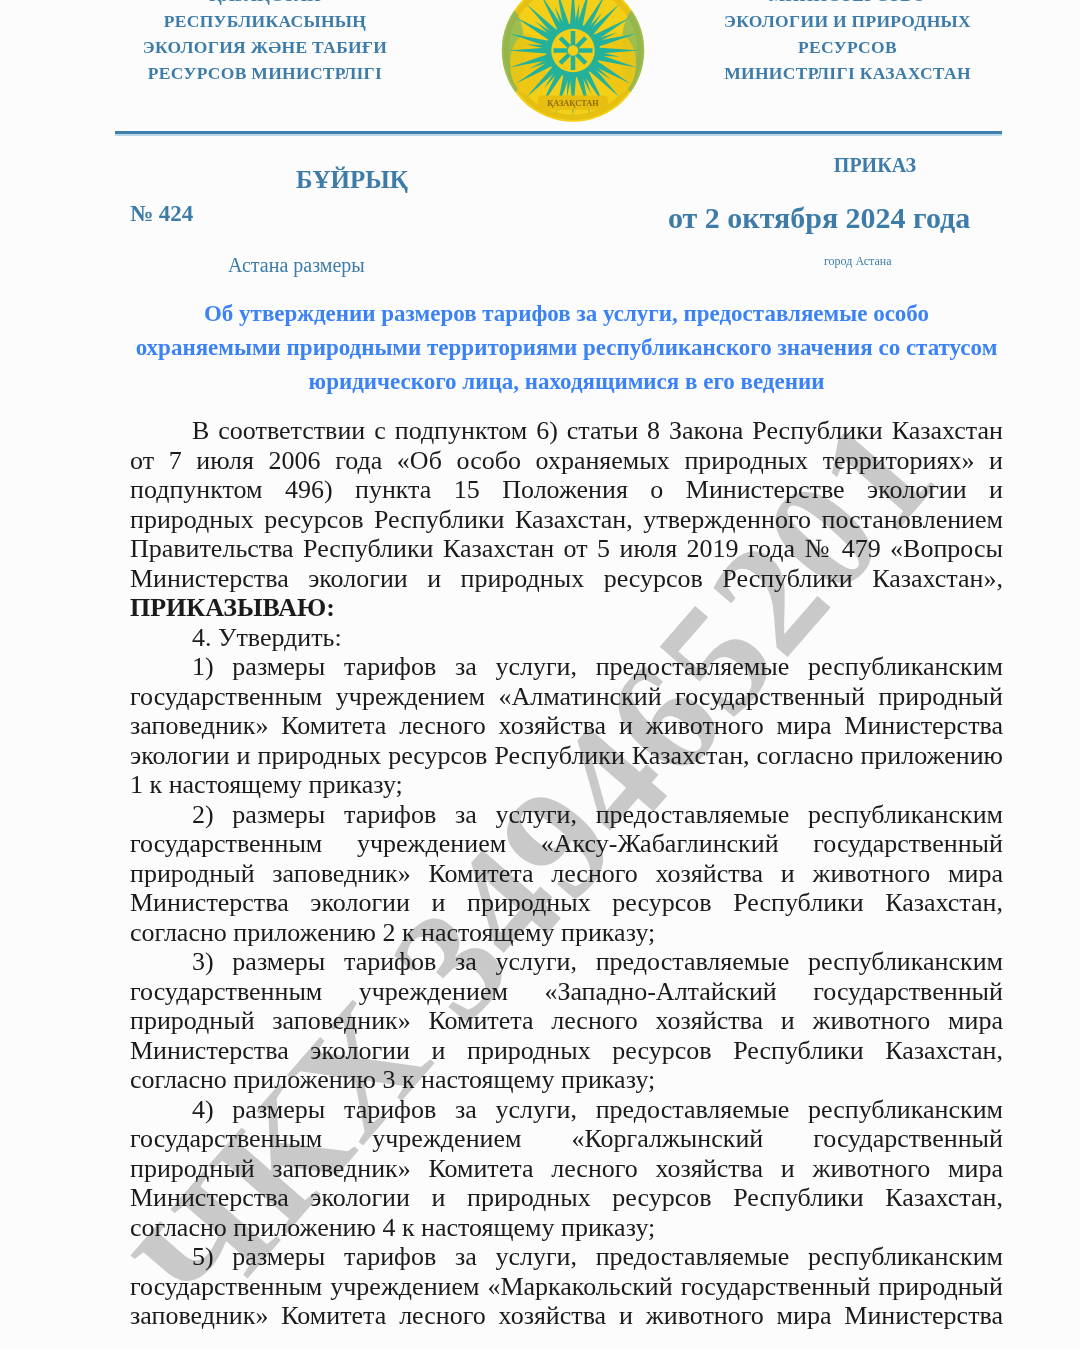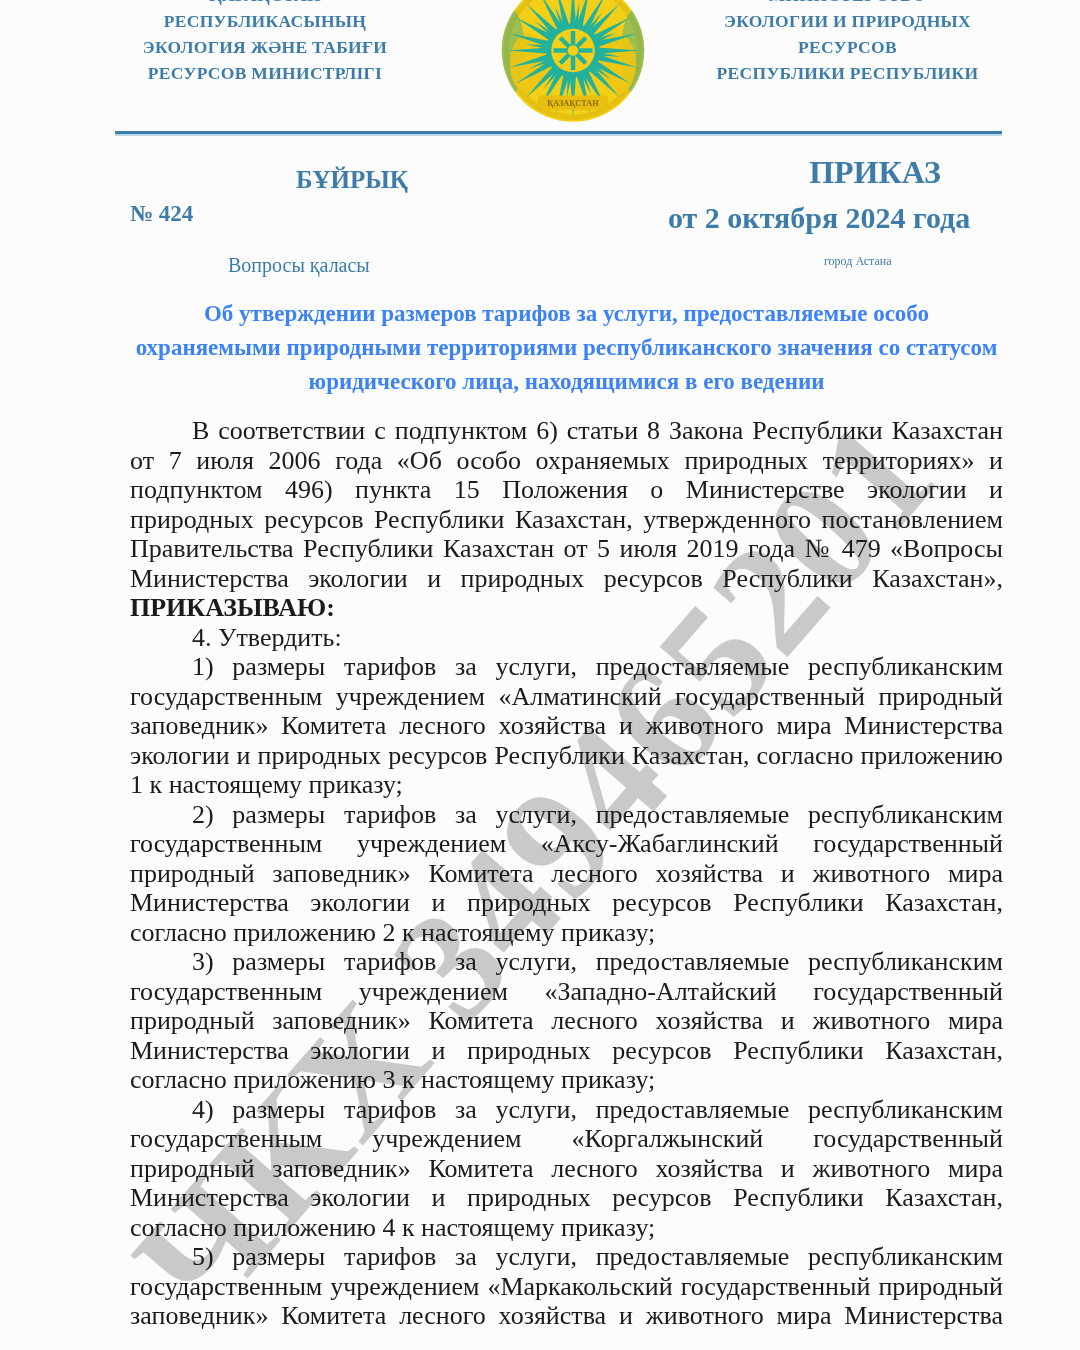--- a/index.html
+++ b/index.html
@@ -40,21 +40,21 @@
   .head-right{left:695px;width:305px;}
   .emblem{position:absolute;left:498px;top:-32px;width:150px;height:165px;}
   .rule{
     position:absolute;left:115px;right:78px;top:131px;
     height:3px;background:#3e7fae;
     border-bottom:2px solid #bcd8e8;
   }
   
   .ord{position:absolute;color:#3d7ca9;}
   .ord-buyryk{left:138px;top:166px;width:270px;text-align:right;font-weight:bold;font-size:25px;}
-  .ord-prikaz{left:770px;top:154px;width:210px;text-align:center;font-weight:bold;font-size:32px;}
+  .ord-prikaz{left:770px;top:154px;width:210px;text-align:center;font-weight:bold;font-size:20px;}
   .ord-num{left:130px;top:201px;font-weight:bold;font-size:23px;}
   .ord-date{left:668px;top:201px;font-weight:bold;font-size:30px;}
   .ord-city-kk{left:228px;top:254px;font-size:20px;}
   .ord-city-ru{left:824px;top:254px;font-size:12px;}
   
   .doc-title{
     position:absolute;left:135px;right:82px;top:297px;
     margin:0;
     text-align:center;
     font-size:23px;line-height:34px;font-weight:bold;
@@ -154,30 +154,30 @@
         </g>
         <circle cx="100" cy="110" r="7" fill="#f3cf17"></circle>
         <rect x="53" y="170" width="94" height="19" rx="6" fill="#e8be10"></rect>
         <text x="100" y="184" text-anchor="middle" font-size="11" font-weight="bold" fill="#8a6d05">ҚАЗАҚСТАН</text>
       </svg>
     </div>
 
     <div class="head-right">
       <div>МИНИСТЕРСТВО</div>
       <div>ЭКОЛОГИИ И ПРИРОДНЫХ РЕСУРСОВ</div>
-      <div>РЕСПУБЛИКИ РЕСПУБЛИКИ</div>
+      <div>МИНИСТРЛІГІ КАЗАХСТАН</div>
     </div>
 
     <div class="rule"></div>
 
     <div class="ord ord-buyryk">БҰЙРЫҚ</div>
     <div class="ord ord-prikaz">ПРИКАЗ</div>
     <div class="ord ord-num">№ 424</div>
     <div class="ord ord-date">от 2 октября 2024 года</div>
-    <div class="ord ord-city-kk">Вопросы қаласы</div>
+    <div class="ord ord-city-kk">Астана размеры</div>
     <div class="ord ord-city-ru">город Астана</div>
 
     <h1 class="doc-title">Об утверждении размеров тарифов за услуги, предоставляемые особо охраняемыми природными территориями республиканского значения со статусом юридического лица, находящимися в его ведении</h1>
 
     <div class="body-text">
       <p><span>В соответствии с подпунктом 6) статьи 8 Закона Республики Казахстан от 7 июля 2006 года «Об особо охраняемых природных территориях» и подпунктом 496) пункта 15 Положения о Министерстве экологии и природных ресурсов Республики Казахстан, утвержденного постановлением Правительства Республики Казахстан от 5 июля 2019 года № 479 «Вопросы Министерства экологии и природных ресурсов Республики Казахстан», </span><b>ПРИКАЗЫВАЮ:</b></p>
       <p>4. Утвердить:</p>
       <p>1) размеры тарифов за услуги, предоставляемые республиканским государственным учреждением «Алматинский государственный природный заповедник» Комитета лесного хозяйства и животного мира Министерства экологии и природных ресурсов Республики Казахстан, согласно приложению 1 к настоящему приказу;</p>
       <p>2) размеры тарифов за услуги, предоставляемые республиканским государственным учреждением «Аксу-Жабаглинский государственный природный заповедник» Комитета лесного хозяйства и животного мира Министерства экологии и природных ресурсов Республики Казахстан, согласно приложению 2 к настоящему приказу;</p>
       <p>3) размеры тарифов за услуги, предоставляемые республиканским государственным учреждением «Западно-Алтайский государственный природный заповедник» Комитета лесного хозяйства и животного мира Министерства экологии и природных ресурсов Республики Казахстан, согласно приложению 3 к настоящему приказу;</p>

